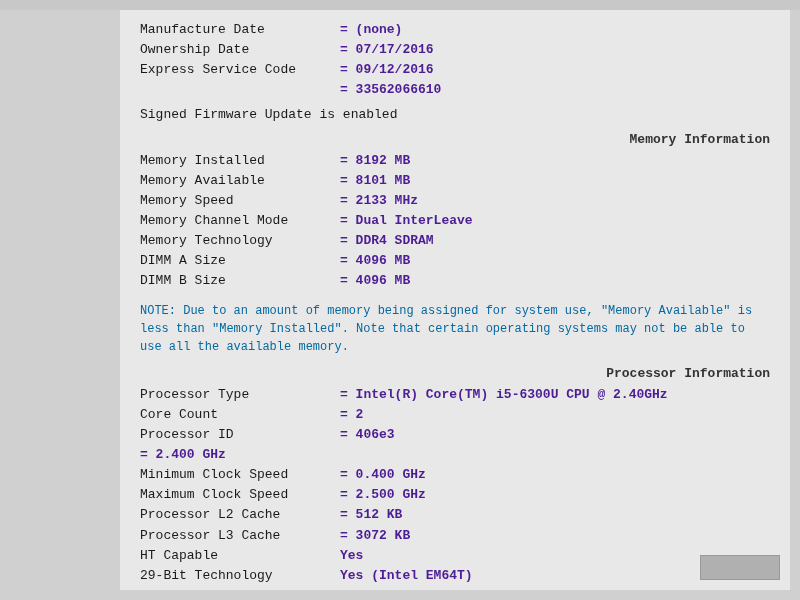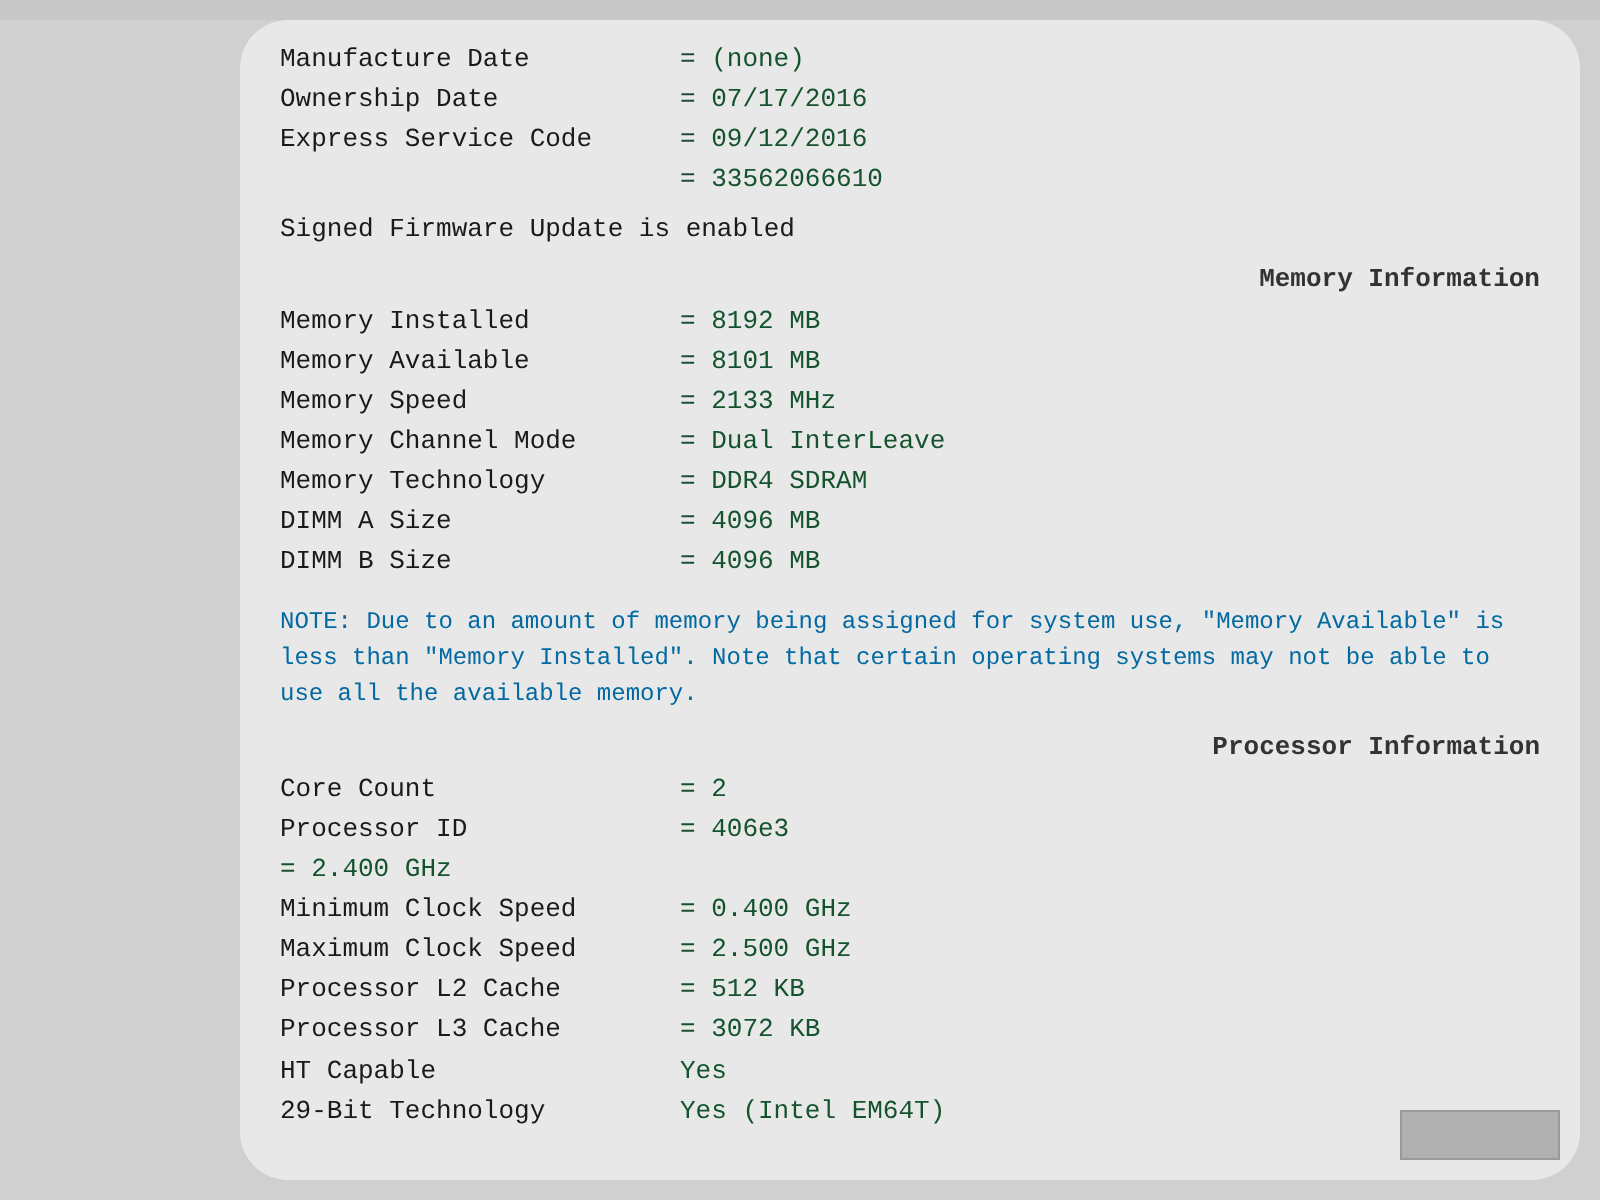--- a/index.html
+++ b/index.html
@@ -26,39 +26,39 @@
       position: relative;
     }
 
     .inner-panel {
       background-color: #e8e8e8;
       margin: 10px 10px 10px 120px;
       padding: 10px 20px 10px 20px;
       height: 580px;
       overflow: hidden;
       position: relative;
-      border-radius: 24px;
     }
 
     .top-section {
       margin-bottom: 8px;
     }
 
     .info-row {
       display: flex;
       line-height: 1.55;
     }
 
     .label-col {
       min-width: 200px;
       color: #1a1a1a;
     }
 
     .value-col {
-      color: #14532d;
+      color: #4c1d95;
+      font-weight: bold;
     }
 
     .section-title {
       text-align: right;
       font-weight: bold;
       color: #333;
       margin-bottom: 4px;
       font-size: 13px;
     }
 
@@ -146,20 +146,24 @@
         <span class="value-col">= 4096 MB</span>
       </div>
 
       <div class="note-block">NOTE: Due to an amount of memory being assigned for system use, "Memory Available" is less than "Memory Installed". Note that certain operating systems may not be able to use all the available memory.</div>
     </div>
 
     <div class="section-block">
       <div class="section-title">Processor Information</div>
 
       <div class="info-row">
+        <span class="label-col">Processor Type</span>
+        <span class="value-col">= Intel(R) Core(TM) i5-6300U CPU @ 2.40GHz</span>
+      </div>
+      <div class="info-row">
         <span class="label-col">Core Count</span>
         <span class="value-col">= 2</span>
       </div>
       <div class="info-row">
         <span class="label-col">Processor ID</span>
         <span class="value-col">= 406e3</span>
       </div>
       <div class="info-row">
         <span class="value-col">= 2.400 GHz</span>
       </div>

